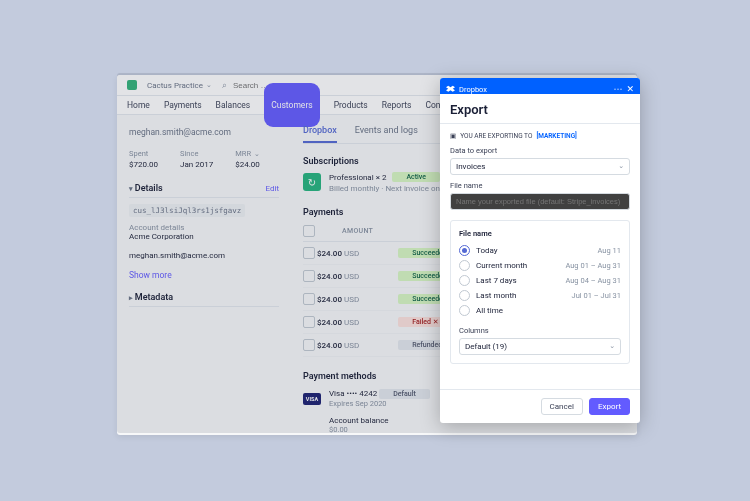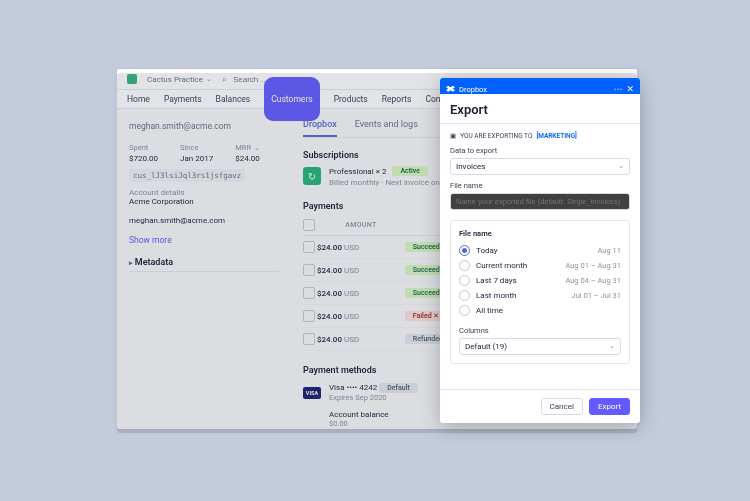--- a/index.html
+++ b/index.html
@@ -1,17 +1,17 @@
 <!DOCTYPE html>
 <html><head>
 <meta charset="utf-8">
 <style>
 html,body{margin:0;padding:0;font-family:-apple-system,BlinkMacSystemFont,"Segoe UI",Roboto,sans-serif;font-size:9px;color:#1a1f36}
 .stage{width:750px;height:501px;background:#c3cbdd;position:relative;overflow:hidden}
-.app{position:absolute;left:117px;top:69px;width:520px;height:360px;background:#f7f8f9;border-radius:3px;box-shadow:0 2px 6px rgba(0,0,0,.08);overflow:hidden}
+.app{position:absolute;left:117px;top:75px;width:520px;height:360px;background:#f7f8f9;border-radius:3px;box-shadow:0 2px 6px rgba(0,0,0,.08);overflow:hidden}
 .overlay{position:absolute;left:117px;top:73px;width:520px;height:360px;background:rgba(60,66,87,.15);border-radius:3px;pointer-events:none}
 .topbar{height:20px;background:#fff;display:flex;align-items:center;padding:0 10px;gap:10px;border-bottom:1px solid #e3e8ee;font-size:8px}
 .logo{width:10px;height:10px;background:#32b37a;border-radius:2px}
 .acct{color:#697386;display:flex;align-items:center;gap:3px}
 .chev{font-size:7px;color:#8792a2}
 .search{flex:1;display:flex;align-items:center;gap:4px;color:#8792a2}
 .search input{border:none;background:none;font-size:8px;outline:none;width:120px}
 .search .mag{font-size:9px}
 .nav{height:18px;background:#fff;display:flex;align-items:center;padding:0 10px;gap:14px;font-size:8.5px;color:#3c4257;border-bottom:1px solid #e3e8ee}
 .nav span{cursor:default}
@@ -32,21 +32,21 @@
 .muted{color:#8792a2;font-size:8px;margin-top:6px}
 .link{color:#635bff;font-size:8.5px;margin-top:10px;display:block}
 .tabs{display:flex;gap:18px;font-size:9px;border-bottom:1px solid #e3e8ee}
 .tabs span{padding-bottom:6px;color:#697386}
 .tabs .active{color:#5469d4;border-bottom:2px solid #5469d4;font-weight:500}
 .sect{font-weight:600;font-size:9px;margin-top:12px}
 .subcard{display:flex;gap:8px;margin-top:6px;align-items:flex-start}
 .subicon{width:18px;height:18px;background:#24b47e;border-radius:3px;display:flex;align-items:center;justify-content:center;color:#fff;font-size:10px;margin-top:1px}
 .subtxt{font-size:8px}
 .subtxt .line1{display:flex;gap:6px;align-items:center}
-.badge{display:inline-block;padding:1px 8px;border-radius:2px;font-size:7px;font-weight:500}
+.badge{display:inline-block;padding:1px 14px;border-radius:2px;font-size:7px;font-weight:500}
 .b-green{background:#d7f7c2;color:#0e6245}
 .b-red{background:#fde2dd;color:#a41c1c}
 .b-grey{background:#e3e8ee;color:#4f566b}
 .subtxt .line2{color:#8792a2;margin-top:2px}
 table{width:100%;border-collapse:collapse;margin-top:4px;font-size:8px}
 th{text-align:center;color:#8792a2;font-weight:500;font-size:7px;text-transform:uppercase;letter-spacing:.3px;padding:4px 0;border-bottom:1px solid #e3e8ee}
 td{padding:5px 0;border-bottom:1px solid #f0f2f5}
 .cb{width:10px;height:10px;border:1px solid #c1c9d2;border-radius:2px}
 .amt{font-weight:500}
 .cur{color:#8792a2;font-weight:400;margin-left:2px}
@@ -121,20 +121,24 @@
               <div class="val">Jan 2017</div>
             </div>
           <div>
               <div class="lbl">
                 <span>MRR</span>
                 <span class="chev">⌄</span>
               </div>
               <div class="val">$24.00</div>
             </div>
         </div>
+        <div class="secrow">
+          <span class="t"><span class="tri">▾</span> <span>Details</span></span>
+          <span class="edit">Edit</span>
+        </div>
         <span class="token">cus_lJ3lsiJql3rs1jsfgavz</span>
         <div class="muted">Account details</div>
         <div style="font-size:8px">Acme Corporation</div>
         <div style="font-size:8px;margin-top:10px">meghan.smith@acme.com</div>
         <span class="link">Show more</span>
         <div class="secrow" style="margin-top:12px">
           <span class="t"><span class="tri">▸</span> <span>Metadata</span></span>
         </div>
       </div>
 

